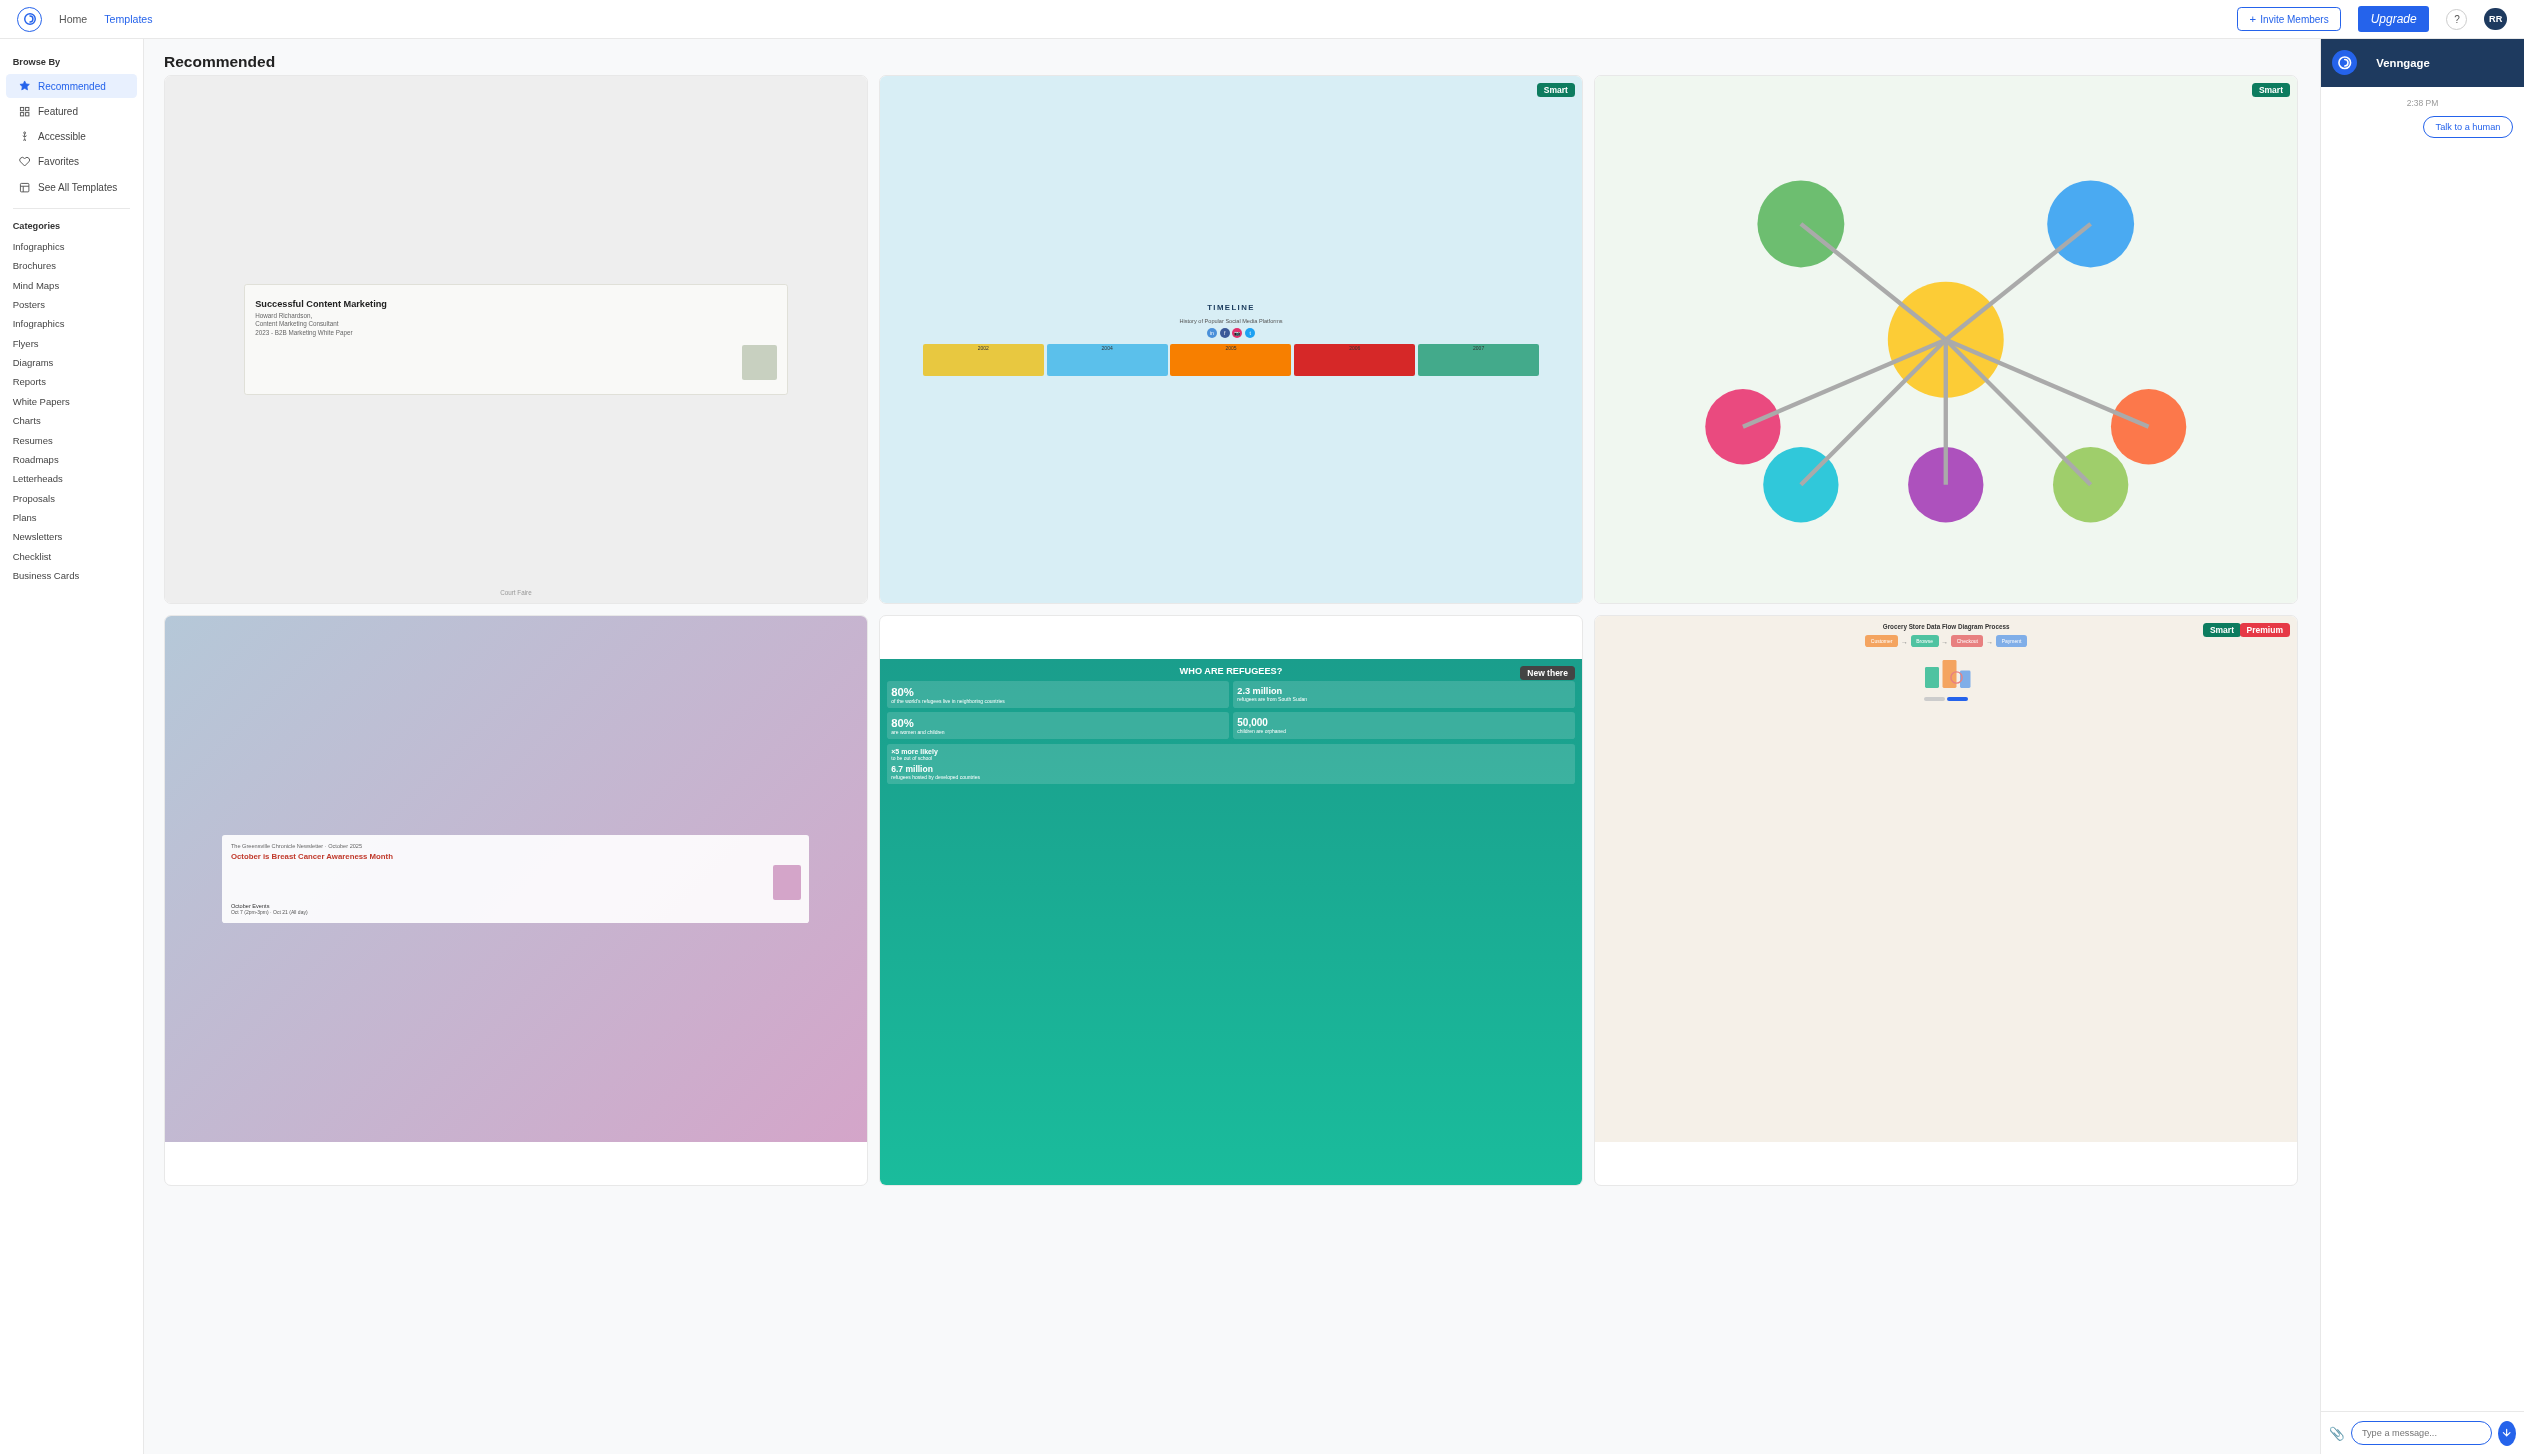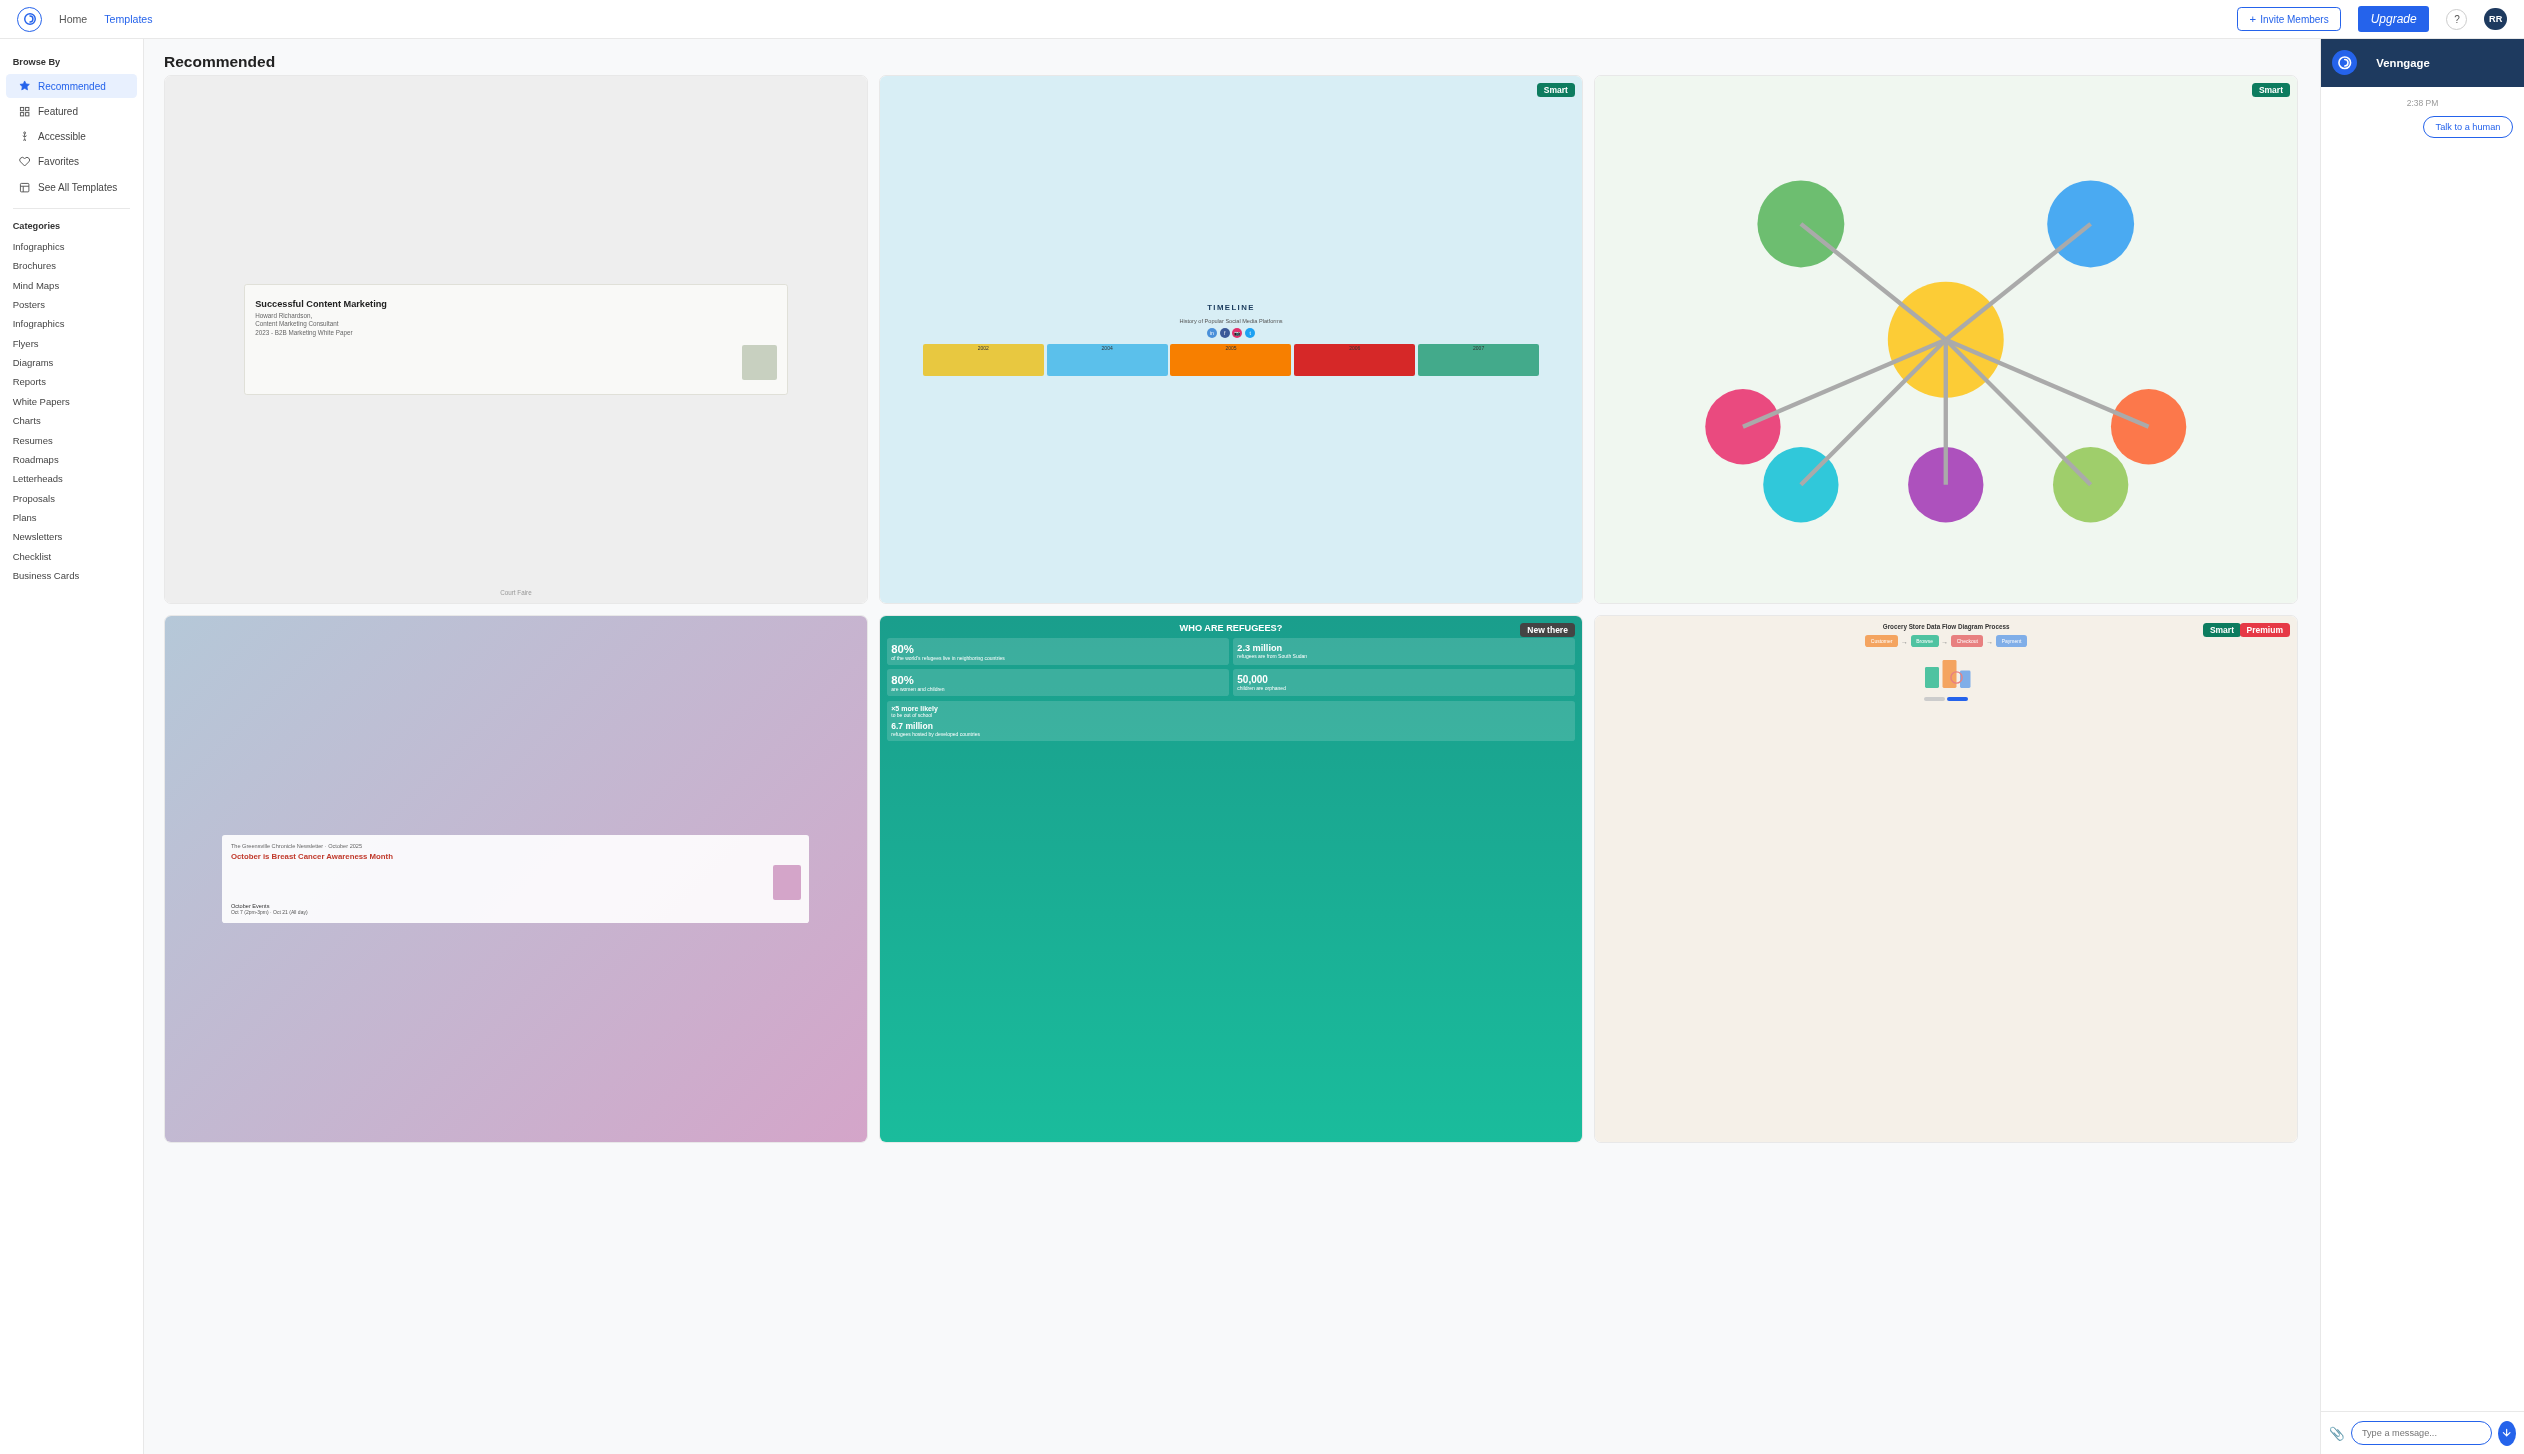--- a/index.html
+++ b/index.html
@@ -313,21 +313,21 @@
                 <div style="width:28px;height:35px;background:#d4a5c9;border-radius:2.1px;"></div>
               </div>
               <div style="font-size:5.6px;color:#333;margin-top:2.8px;">October Events</div>
               <div style="font-size:5px;color:#555;">Oct 7 (2pm-3pm) · Oct 21 (All day)</div>
             </div>
           </div>
         </div>
       </div>
 
       <div class="template-card">
-        <div class="card-img tmpl-5" style="position:relative;background:#0369a1;">
+        <div class="card-img tmpl-5" style="position:relative;background:#0369a1;margin-top:43px;">
           <div style="width:100%;height:100%;display:flex;flex-direction:column;align-items:center;justify-content:flex-start;padding:7px;background:linear-gradient(180deg,#1a9e8c 0%,#1abc9c 100%);">
             <div style="font-size:9.2px;font-weight:800;color:#fff;text-align:center;margin-bottom:5.6px;">WHO ARE REFUGEES?</div>
             <div style="display:grid;grid-template-columns:1fr 1fr;gap:4.2px;width:100%;">
               <div style="background:rgba(255,255,255,0.15);border-radius:2.8px;padding:4.2px;color:#fff;">
                 <div style="font-size:11.3px;font-weight:800;">80%</div>
                 <div style="font-size:5px;line-height:1.3;">of the world's refugees live in neighboring countries</div>
               </div>
               <div style="background:rgba(255,255,255,0.15);border-radius:2.8px;padding:4.2px;color:#fff;">
                 <div style="font-size:9.2px;font-weight:800;">2.3 million</div>
                 <div style="font-size:5px;line-height:1.3;">refugees are from South Sudan</div>

